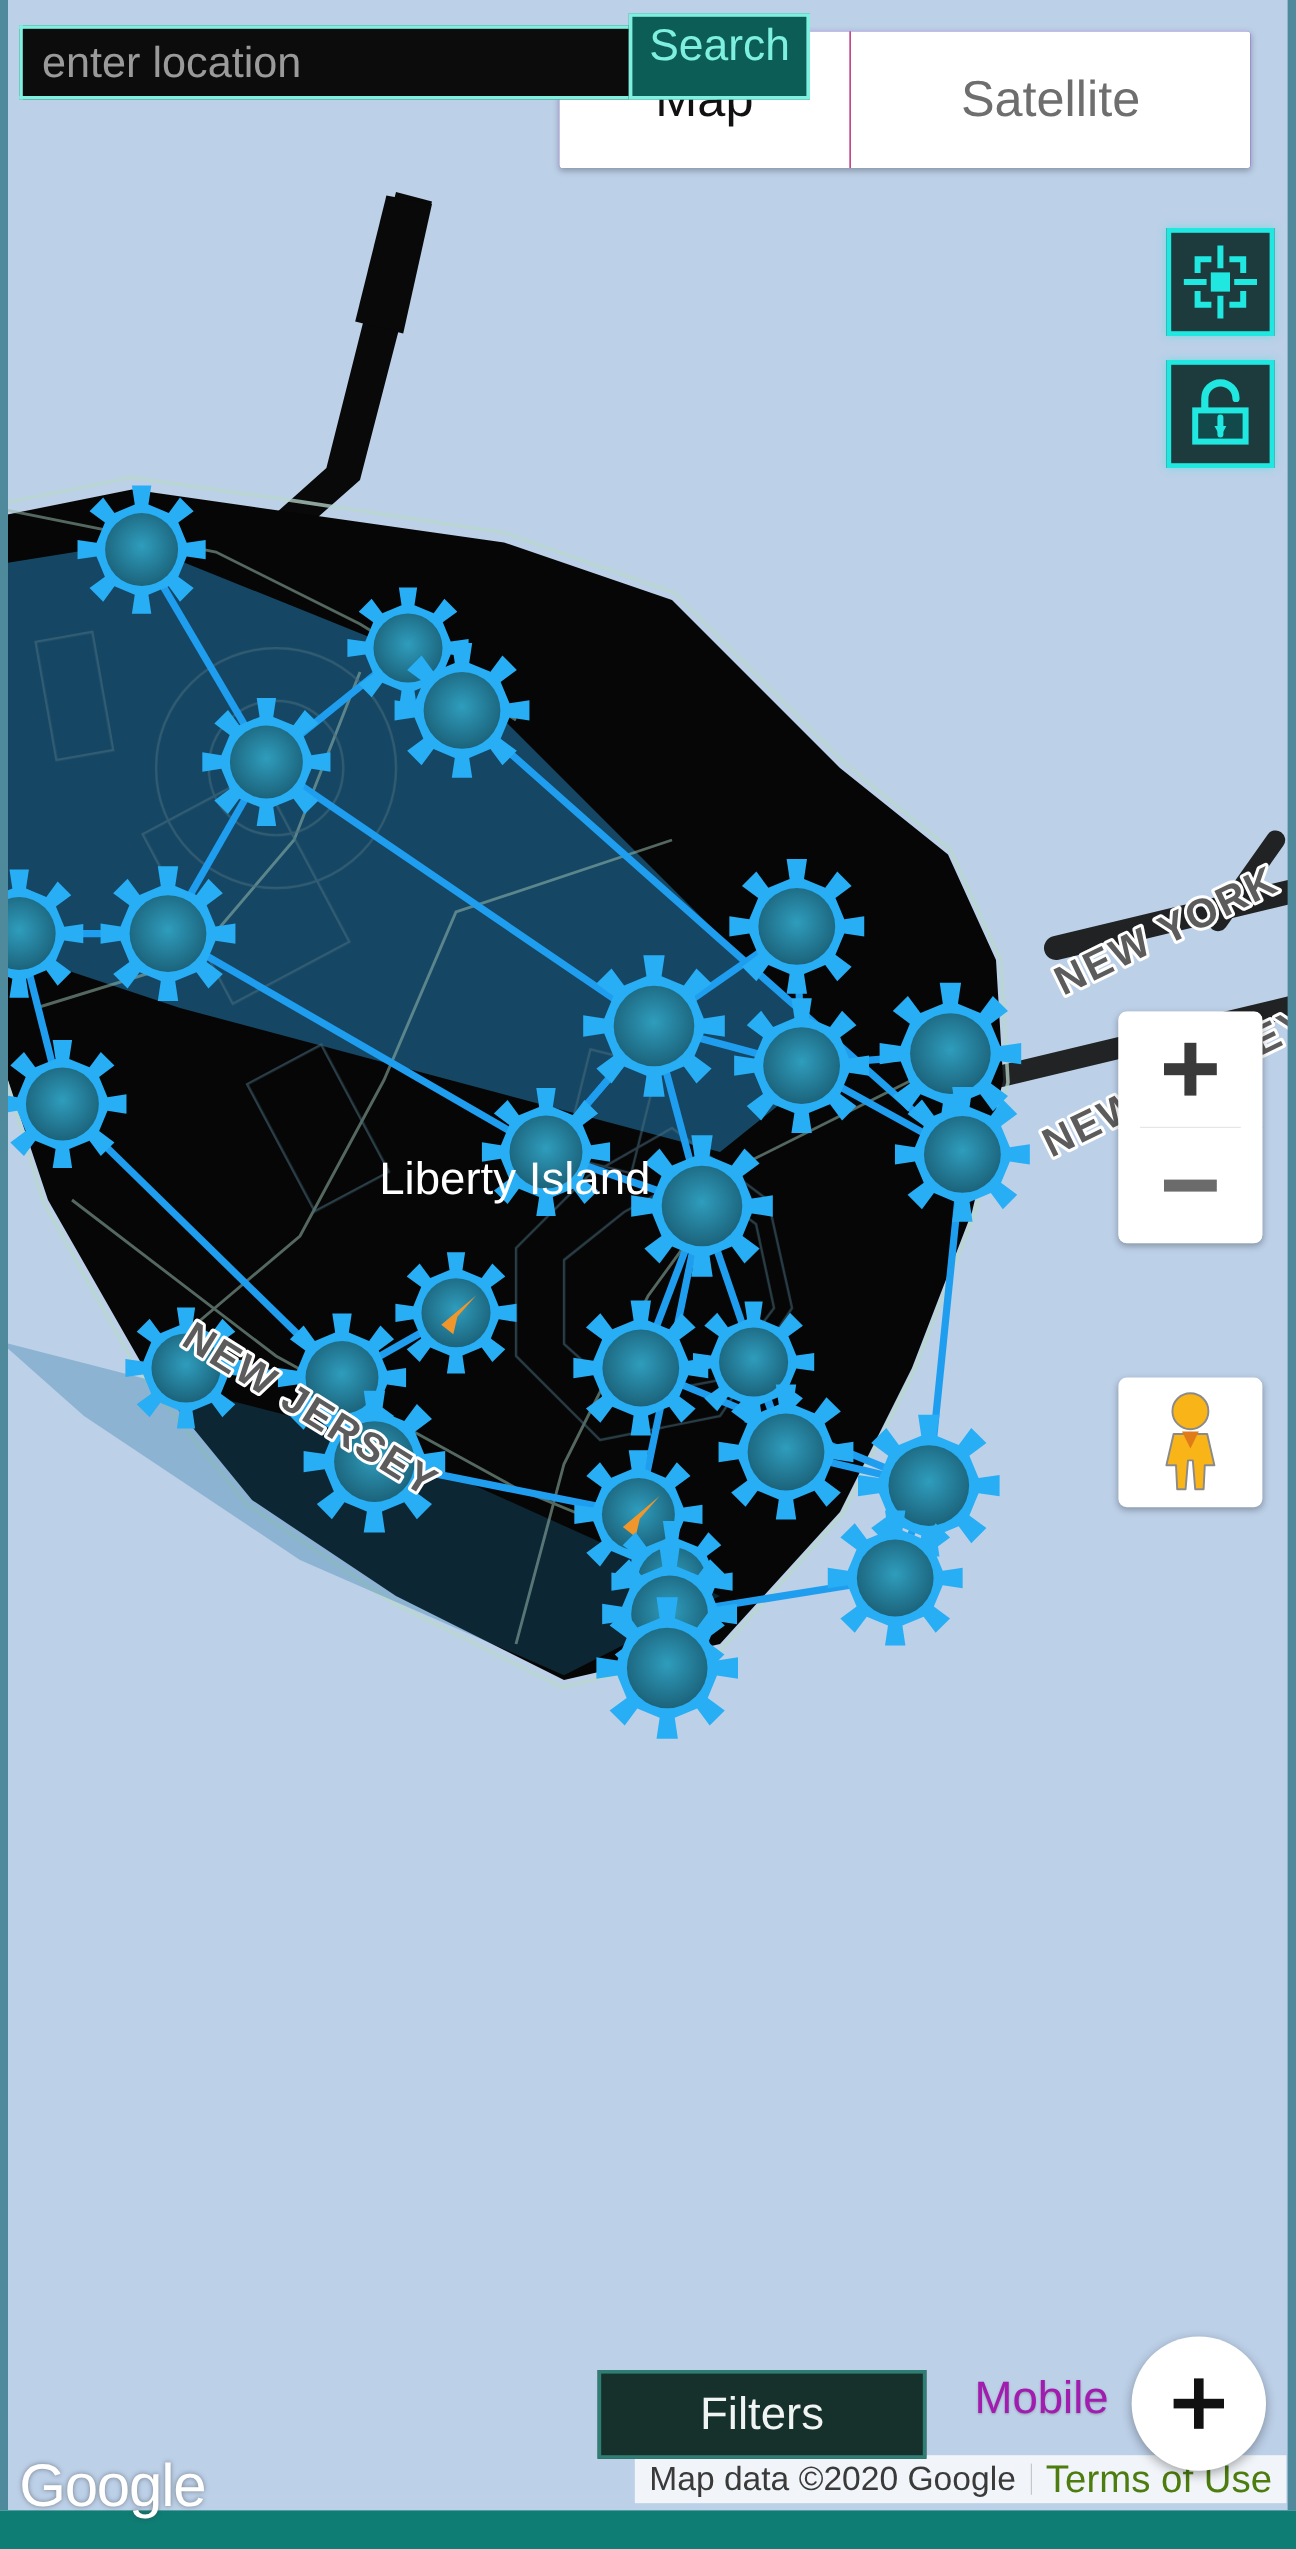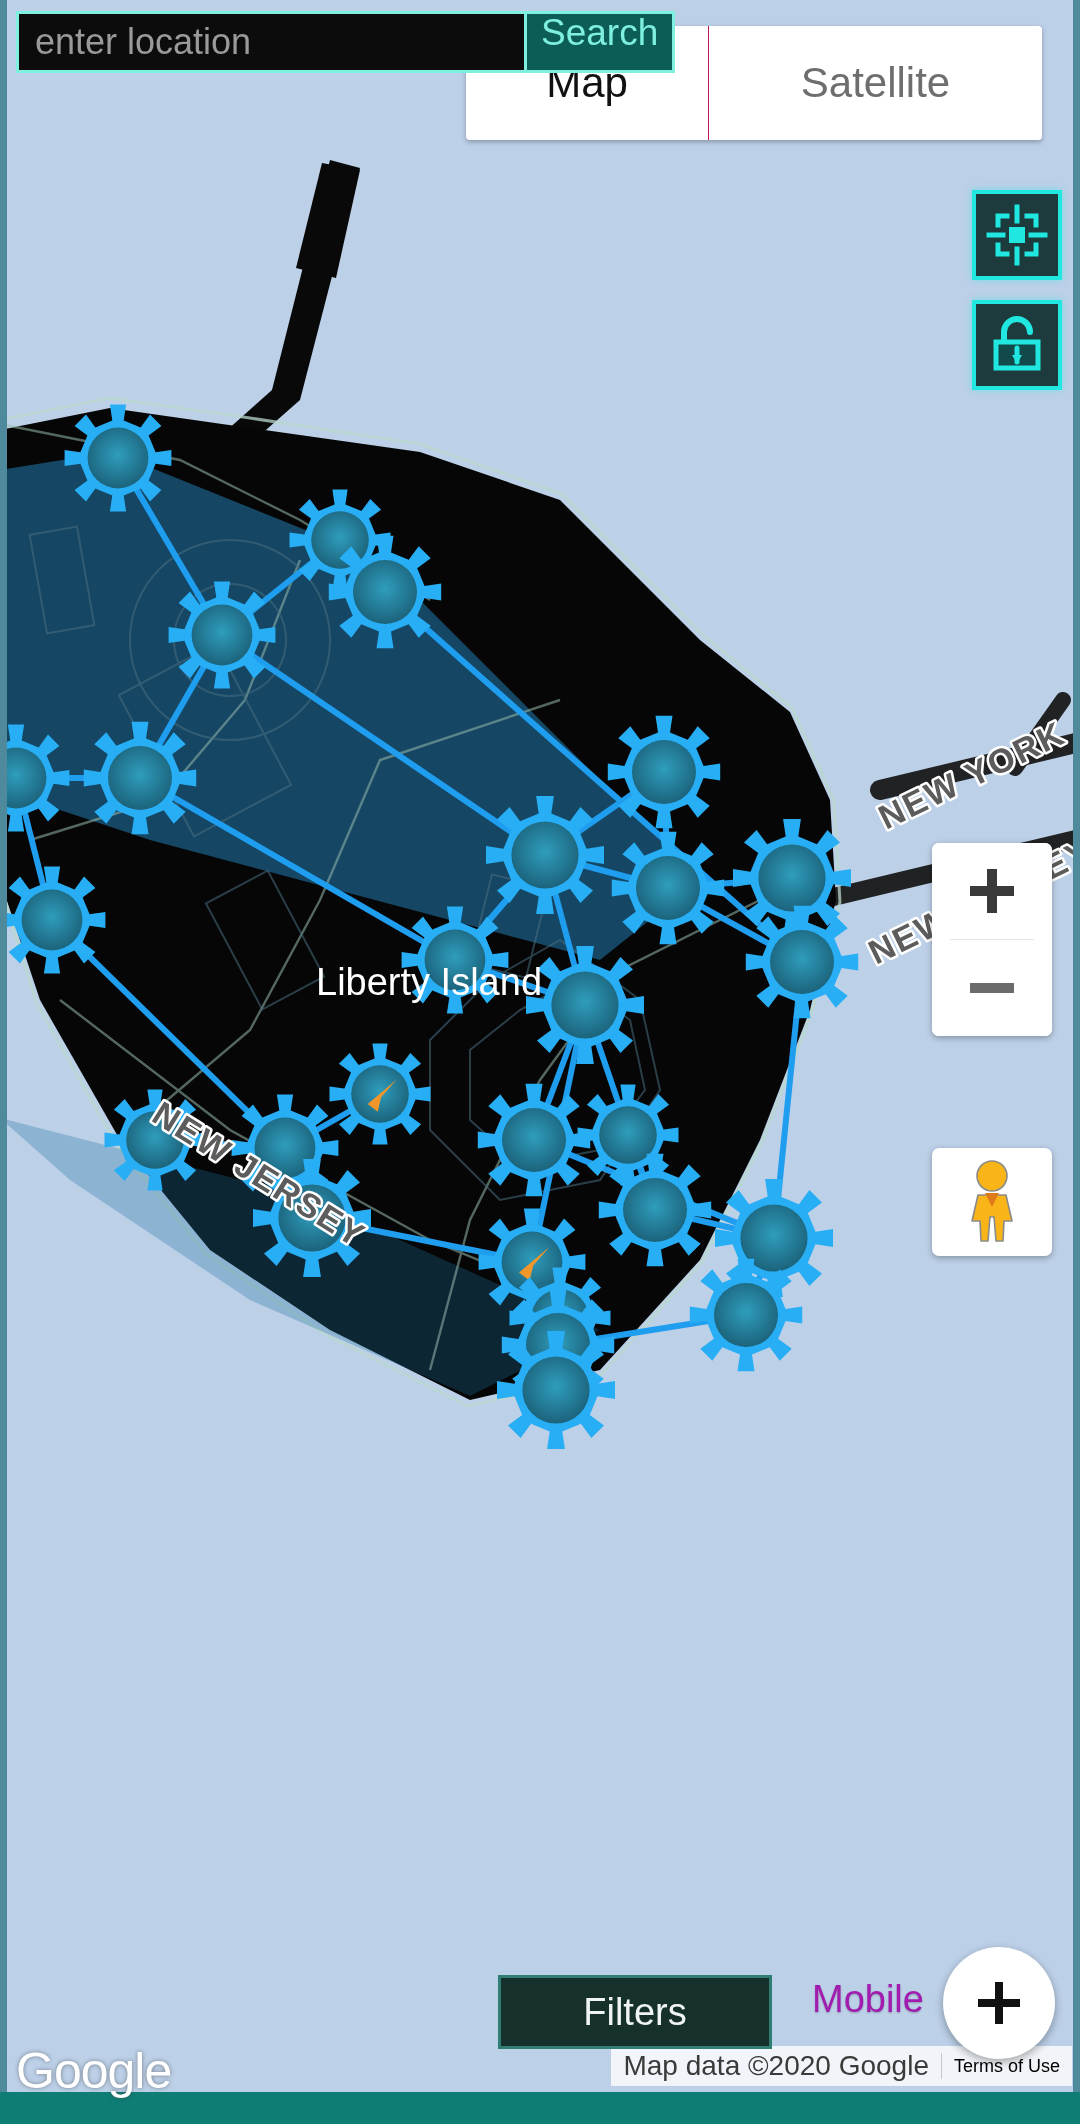--- a/index.html
+++ b/index.html
@@ -61,21 +61,21 @@
     border-right: none;
     color: #d8d8d8;
     font-size: 36px;
     font-family: "Liberation Sans", sans-serif;
     padding: 0 16px;
     box-sizing: border-box;
     outline: none;
   }
   .search-input::placeholder { color: #9a9a9a; opacity: 1; }
   .search-btn {
-    height: 62px;
+    height: 72px;
     background: #0b5d55;
     border: 3px solid #7ff0e0;
     color: #7ff0e0;
     font-size: 37px;
     font-family: "Liberation Sans", sans-serif;
     padding: 0 14px 20px 14px;
     box-sizing: border-box;
     cursor: pointer;
     line-height: 1;
     display: flex;
@@ -229,22 +229,22 @@
   }
   .attrib span {
     font-size: 28px;
     color: #3a3a3a;
     font-family: "Liberation Sans", sans-serif;
     padding: 0 12px;
     white-space: nowrap;
   }
   .attrib .sep { width: 1px; height: 26px; background: #c4c8cc; padding: 0; }
   .attrib a {
-    font-size: 18px;
-    color: #000000;
+    font-size: 32px;
+    color: #4d7c0f;
     text-decoration: none;
     padding: 0 12px;
     white-space: nowrap;
     font-family: "Liberation Sans", sans-serif;
   }
 
   
 </style>
 </head>
 <body>

